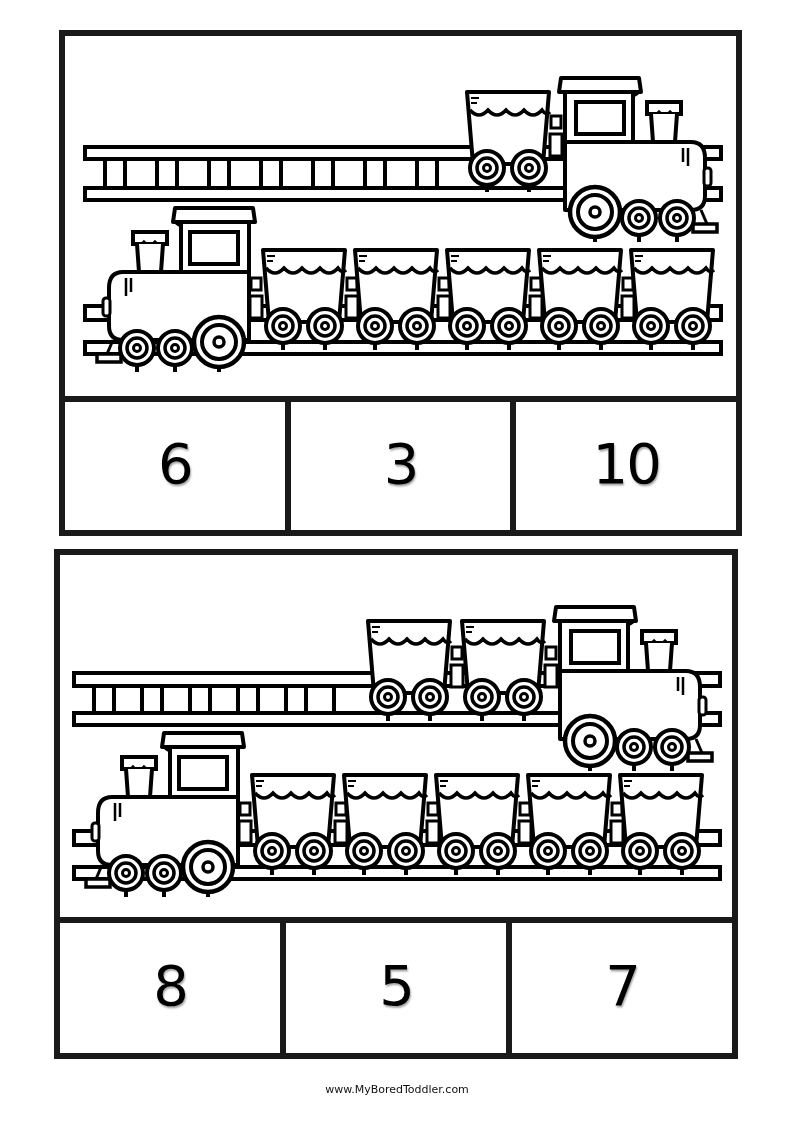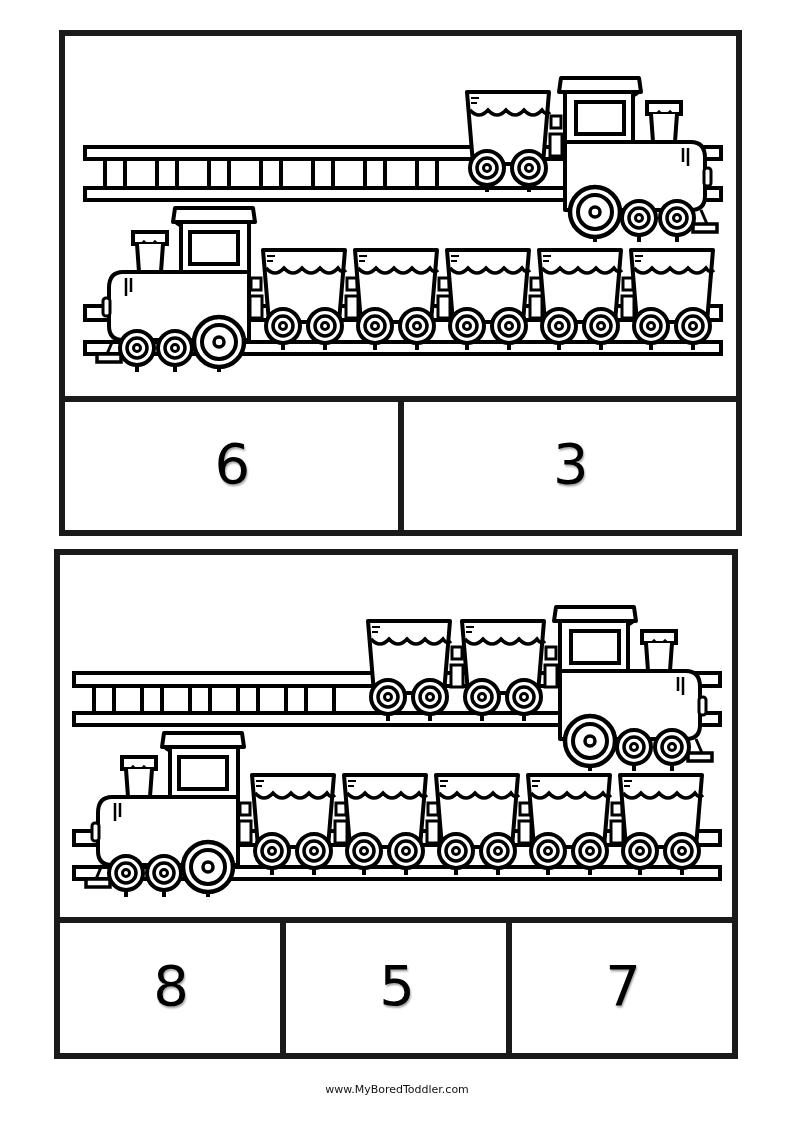--- a/index.html
+++ b/index.html
@@ -133,20 +133,23 @@
       </g>
     </svg>
   </div>
   <div class="answers">
     <div class="answer">
         <span>6</span>
       </div>
     <div class="answer">
         <span>3</span>
       </div>
+    <div class="answer">
+        <span>10</span>
+      </div>
   </div>
 </div>
 
 <div class="card card-2">
   <div class="picture">
     <svg width="672" height="362" viewBox="0 0 672 362">
       <g>
         <rect x="14" y="118" width="646" height="13" fill="#fff" stroke="#000" stroke-width="4"></rect>
         <rect x="14" y="158" width="646" height="12" fill="#fff" stroke="#000" stroke-width="4"></rect>
         <g stroke="#000" stroke-width="4">

